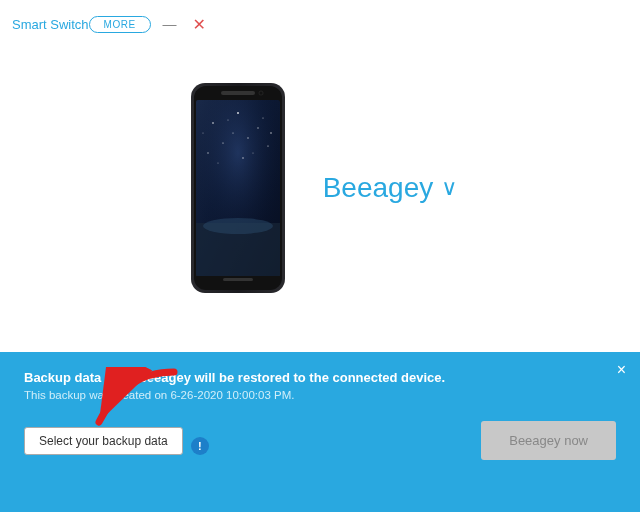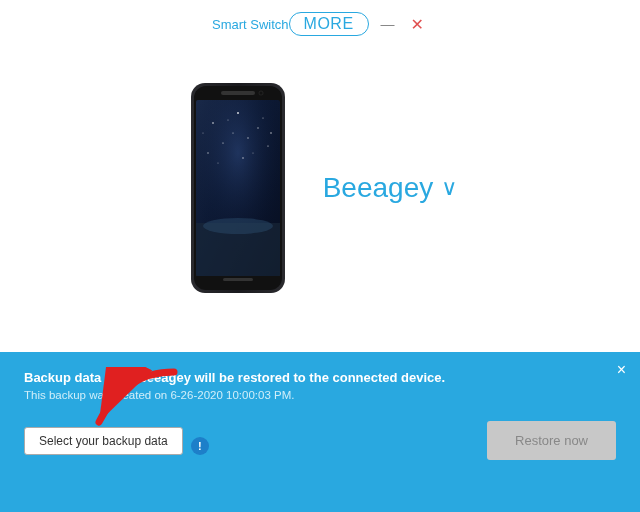--- a/index.html
+++ b/index.html
@@ -10,21 +10,21 @@
       font-family: 'Segoe UI', Arial, sans-serif;
       background: #ffffff;
       overflow: hidden;
       position: relative;
     }
 
     
     .title-bar {
       display: flex;
       align-items: center;
-      justify-content: center;
+      justify-content: flex-start;
       padding: 24px 12px;
       background: #ffffff;
       border-bottom: none;
       height: 38px;
     }
 
     .title-bar-left {
       display: flex;
       align-items: center;
     }
@@ -40,21 +40,21 @@
       align-items: center;
       gap: 8px;
     }
 
     .more-btn {
       border: 1.5px solid #29a8e0;
       border-radius: 12px;
       color: #29a8e0;
       background: transparent;
       padding: 2px 14px;
-      font-size: 16px;
+      font-size: 10px;
       cursor: pointer;
       letter-spacing: 0.5px;
     }
 
     .window-btn {
       background: none;
       border: none;
       cursor: pointer;
       color: #888;
       font-size: 14px;
@@ -310,15 +310,15 @@
             </marker>
           </defs>
           <path d="M 90 5 Q 40 5 15 55" stroke="#e02020" stroke-width="7" fill="none" marker-end="url(#arrowhead)" stroke-linecap="round"></path>
         </svg>
       </div>
 
       <button class="select-backup-btn">Select your backup data</button>
       <div class="info-icon">!</div>
     </div>
 
-    <button class="restore-now-btn">Restore now</button>
+    <button class="restore-now-btn">Beeagey now</button>
   </div>
 </div>
 
 </body></html>

